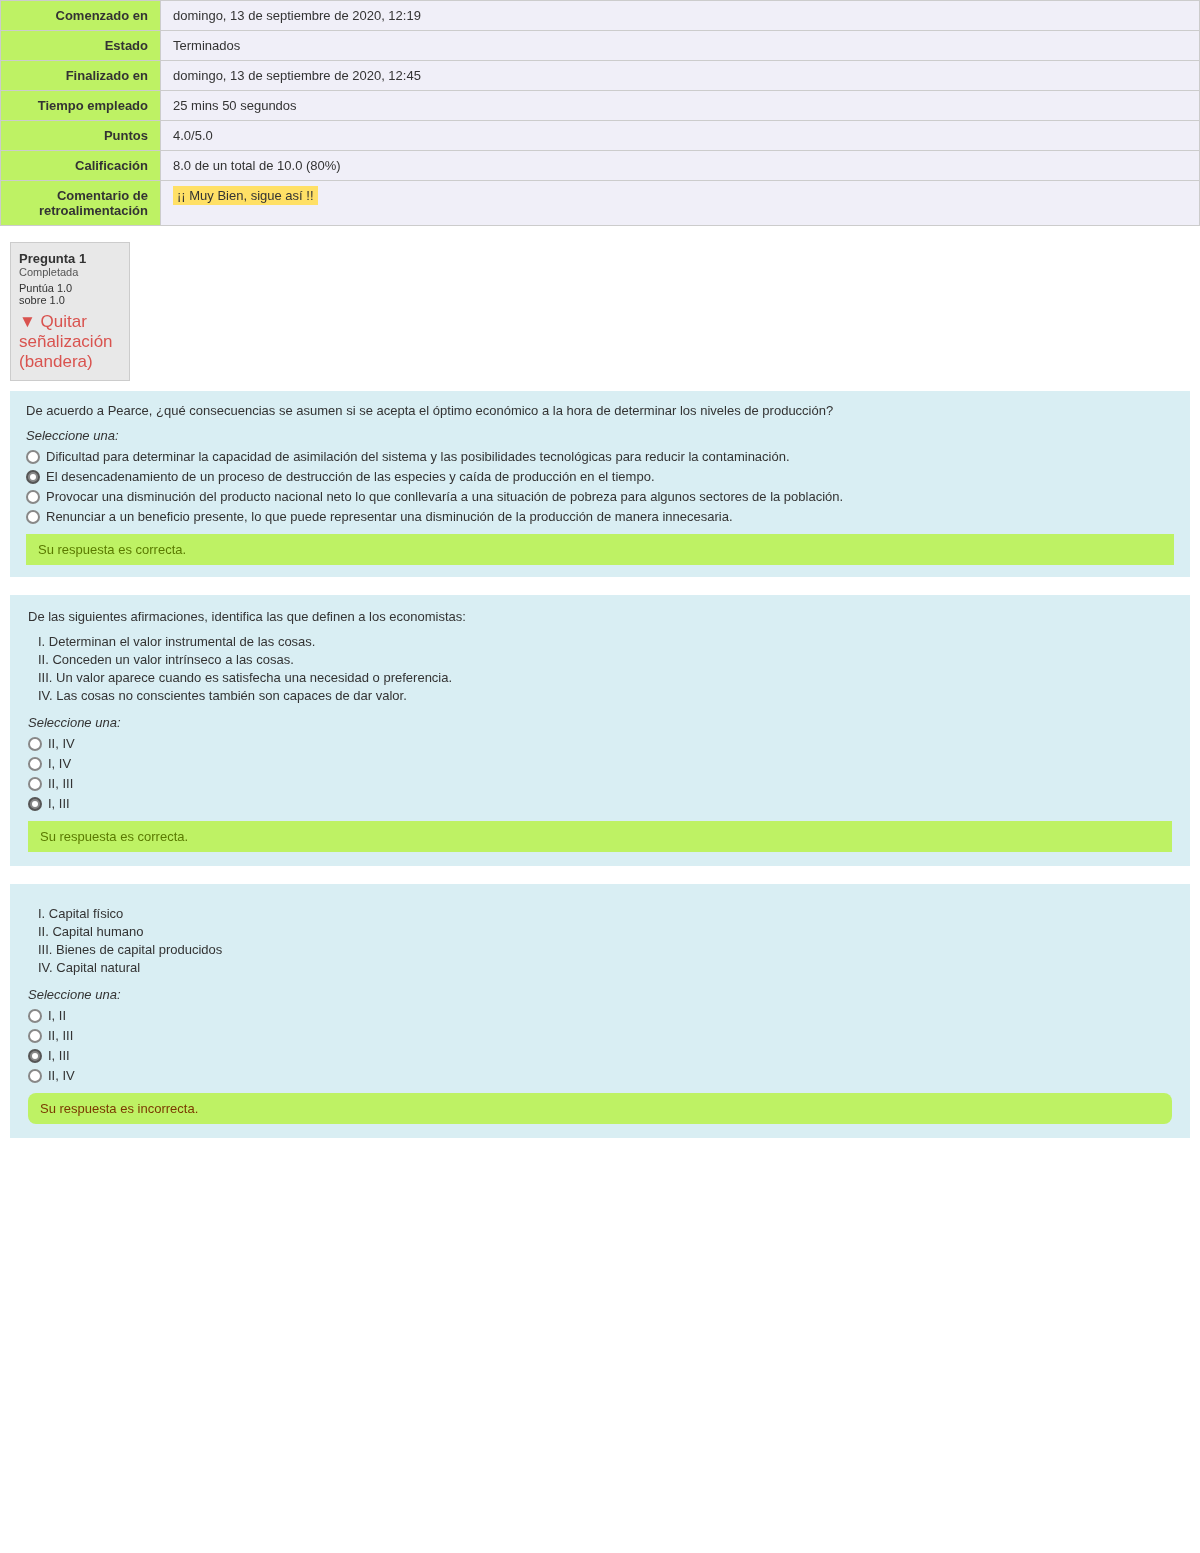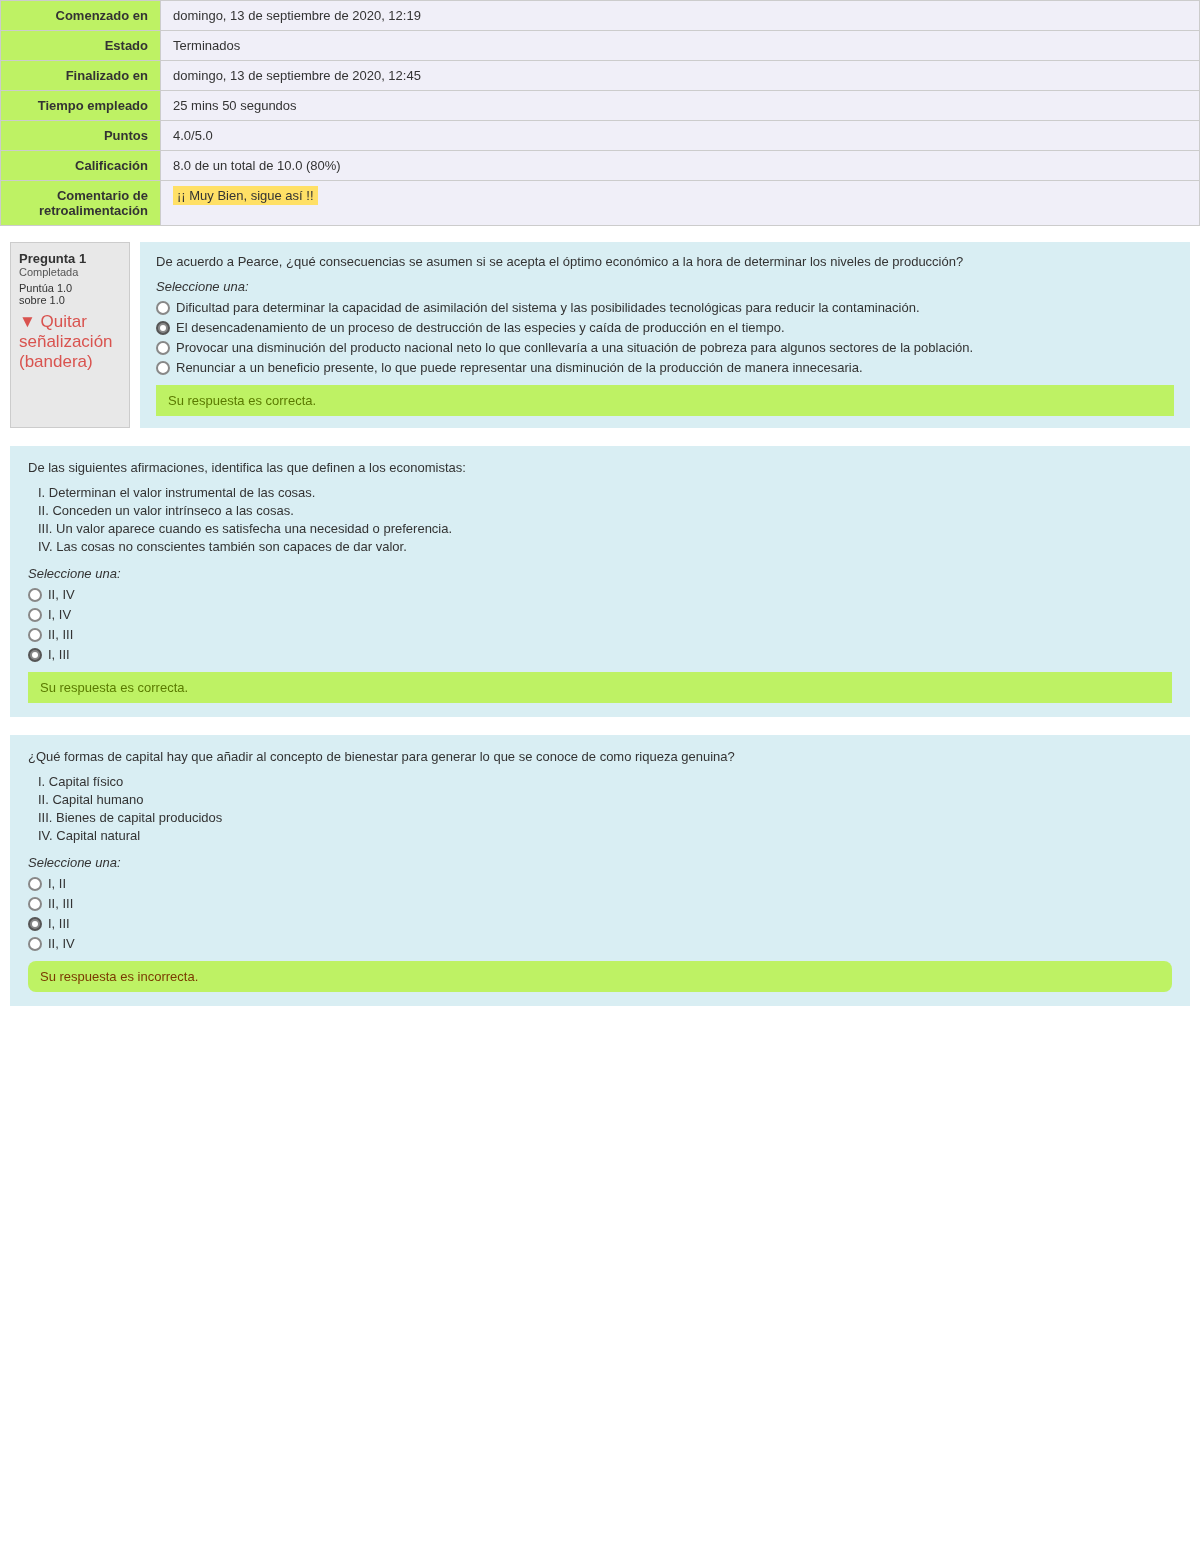--- a/index.html
+++ b/index.html
@@ -42,20 +42,21 @@
     
     .quiz-wrapper {
       padding: 0 10px;
     }
 
     
     .question-block {
       display: flex;
       gap: 10px;
       margin-bottom: 18px;
+      flex-direction: column;
     }
 
     .question-sidebar {
       min-width: 120px;
       max-width: 120px;
       background: #e8e8e8;
       padding: 8px;
       font-size: 12px;
       border: 1px solid #ccc;
     }
@@ -261,21 +262,20 @@
         </li>
         <li>
           <div class="radio-circle selected"></div>
           <span>I, III</span>
         </li>
       </ul>
     <div class="answer-feedback correct">Su respuesta es correcta.</div>
   </div>
 
   <div class="question-standalone">
-    <div class="question-text">¿Qué formas de capital hay que añadir al concepto de bienestar para generar lo que se conoce de como riqueza genuina?</div>
     <ul class="enumerated-list" id="q3-enum">
         <li>I.    Capital físico</li>
         <li>II.   Capital humano</li>
         <li>III.  Bienes de capital producidos</li>
         <li>IV.  Capital natural</li>
       </ul>
     <div class="select-label">Seleccione una:</div>
     <ul class="option-list" id="q3-options">
         <li>
           <div class="radio-circle"></div>

